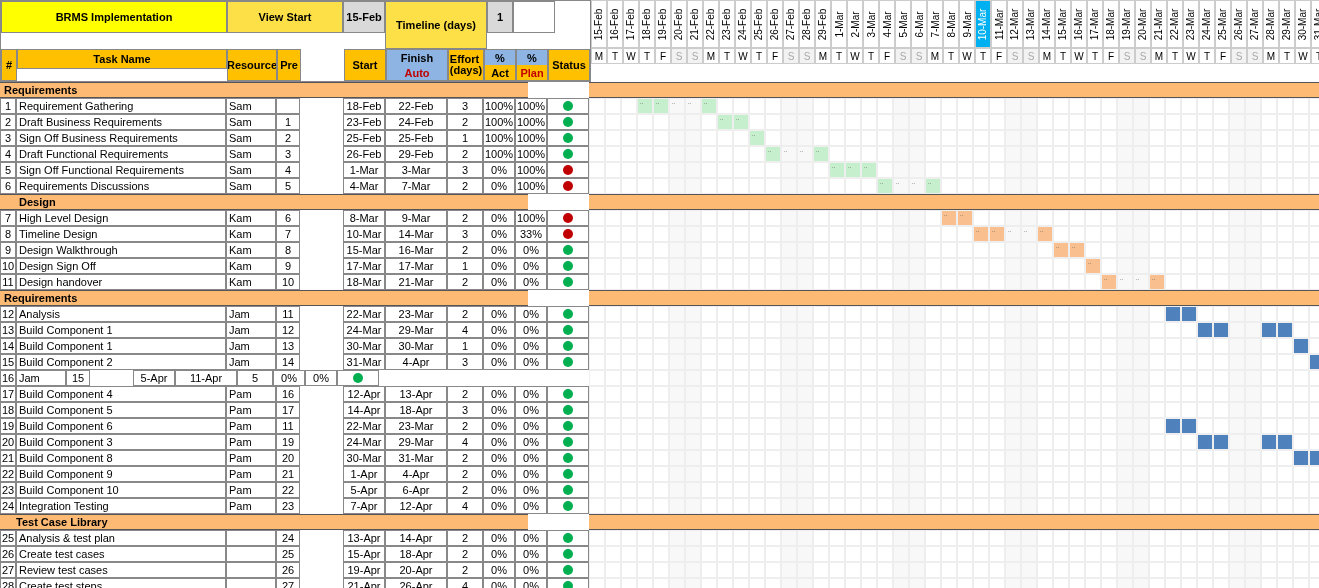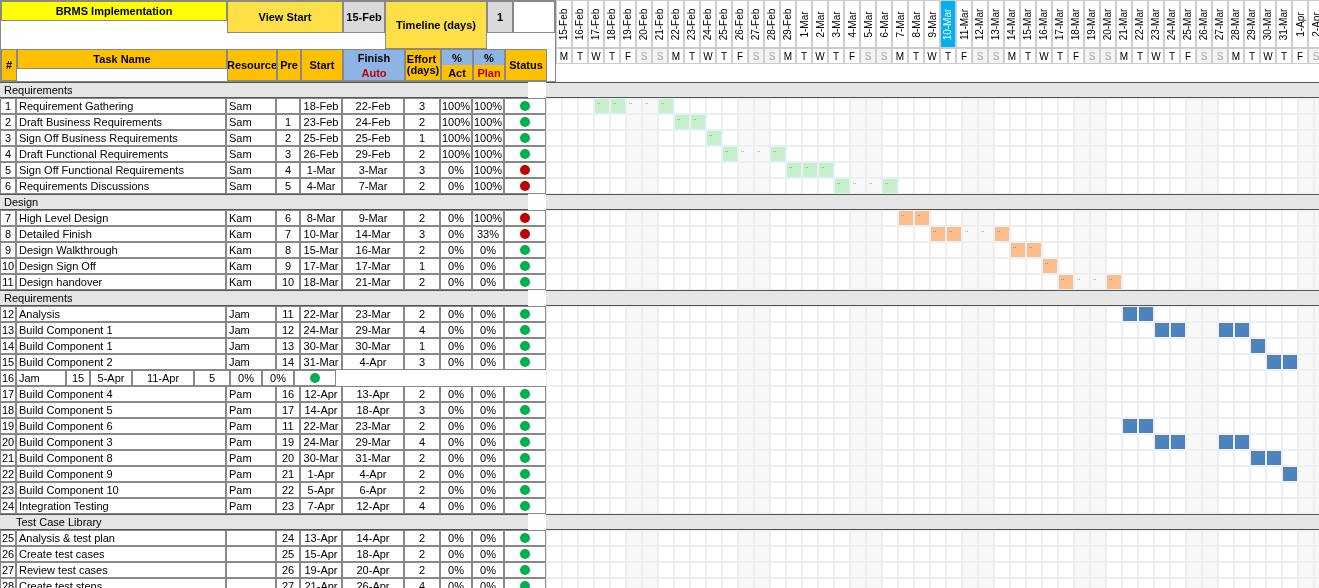--- a/index.html
+++ b/index.html
@@ -14,21 +14,21 @@
   .top { display: flex; }
   .left-head { display: flex; flex-direction: column; border: 1px solid #888; }
   .row { display: flex; }
   .cell { border: 1px solid #888; display: flex; align-items: center; justify-content: center; height: 16px; padding: 0 2px; overflow: hidden; white-space: nowrap; }
   .cell.left { justify-content: flex-start; }
   .yellow { background: #fde047; font-weight: bold; }
   .orange { background: #FFC000; font-weight: bold; }
   .blueh { background: #8DB4E2; font-weight: bold; }
   .redtxt { color: #c00000; }
   .gray { background: #D9D9D9; font-weight: bold; }
-  .sect-row { background: #e5e5e5; font-weight: normal; border-top: 1px solid #555; border-bottom: 1px solid #555; height: 16px; }
+  .sect-row { background: #fdba74; font-weight: bold; border-top: 1px solid #555; border-bottom: 1px solid #555; height: 16px; }
   .status-dot { width: 10px; height: 10px; border-radius: 50%; display: inline-block; }
   .green-dot { background: #00B050; }
   .red-dot { background: #C00000; }
   .timeline-head { display: flex; flex-direction: column; flex: 1; }
   .date-row { display: flex; height: 48px; }
   .date-cell { width: 16px; border: 1px solid #ccc; display: flex; align-items: center; justify-content: center; }
   .date-cell span { transform: rotate(-90deg); white-space: nowrap; font-size: 10px; }
   .today { background: #00B0F0; color: #fff; }
   .dow-row { display: flex; height: 16px; }
   .dow-cell { width: 16px; border: 1px solid #ccc; display: flex; align-items: center; justify-content: center; font-size: 10px; }
@@ -40,36 +40,36 @@
   .gantt-cell { width: 16px; height: 16px; border: 1px solid #eee; }
   .gantt-cell.weekend { background: #F8F8F8; }
   .bar-green { background: #C6EFCE; }
   .bar-orange { background: #FABF8F; }
   .bar-blue { background: #4F81BD; }
   .bar-dots::after { content: "‥"; font-size: 6px; color: #555; position: relative; top: -5px; left: 2px; }
   .c-num { width: 16px; }
   .c-task { width: 210px; }
   .c-res { width: 50px; }
   .c-pre { width: 24px; }
-  .c-start { width: 42px; }
+  .c-start { width: 42px; margin-left: 43px; }
   .c-finish { width: 62px; }
   .c-effort { width: 36px; }
   .c-act { width: 32px; }
   .c-plan { width: 32px; }
   .c-status { width: 42px; }
 </style>
 </head>
 <body>
 
 <div class="wrap">
 
   <div class="top">
     <div class="left-head">
       <div class="row" style="position: relative;">
-        <div style="position: absolute; left: 0px; top: 0px; height: 20px; width: 226px; display: flex; align-items: center; justify-content: center; font-weight: bold; background: rgb(255, 255, 0); border: 1px solid rgb(136, 136, 136);">BRMS Implementation</div>
+        <div style="position: absolute; left: 0px; top: 0px; height: 32px; width: 226px; display: flex; align-items: center; justify-content: center; font-weight: bold; background: rgb(255, 255, 0); border: 1px solid rgb(136, 136, 136);">BRMS Implementation</div>
           <div class="cell yellow c-num" style="height: 32px; border-right: none; visibility: hidden;"></div>
         <div class="cell yellow c-task" style="height: 32px; border-left: none; visibility: hidden;"></div>
         <div class="cell yellow" style="width:116px;height:32px">View Start</div>
         <div class="cell gray" style="width:42px;height:32px">15-Feb</div>
         <div class="cell yellow" style="width:102px;height:48px">Timeline (days)</div>
         <div class="cell gray" style="width:26px;height:32px">1</div>
         <div class="cell" style="width:42px;height:32px;background:#fff"></div>
       </div>
       <div class="row">
         <div class="cell orange c-num" style="height:32px">#</div>
@@ -373,38 +373,38 @@
           <div class="cell c-pre">5</div>
           <div class="cell c-start">4-Mar</div>
           <div class="cell c-finish">7-Mar</div>
           <div class="cell c-effort">2</div>
           <div class="cell c-act">0%</div>
           <div class="cell c-plan">100%</div>
           <div class="cell c-status">
             <span class="status-dot red-dot"></span>
           </div>
         </div>
-        <div class="row sect-row" style="width: 528px; align-items: center; padding-left: 4px;">Design</div>
+        <div class="row sect-row" style="width: 528px; align-items: center; padding-left: 19px;">Design</div>
         <div class="row">
           <div class="cell c-num">7</div>
           <div class="cell c-task left">High Level Design</div>
           <div class="cell c-res left">Kam</div>
           <div class="cell c-pre">6</div>
           <div class="cell c-start">8-Mar</div>
           <div class="cell c-finish">9-Mar</div>
           <div class="cell c-effort">2</div>
           <div class="cell c-act">0%</div>
           <div class="cell c-plan">100%</div>
           <div class="cell c-status">
             <span class="status-dot red-dot"></span>
           </div>
         </div>
         <div class="row">
           <div class="cell c-num">8</div>
-          <div class="cell c-task left">Detailed Finish</div>
+          <div class="cell c-task left">Timeline Design</div>
           <div class="cell c-res left">Kam</div>
           <div class="cell c-pre">7</div>
           <div class="cell c-start">10-Mar</div>
           <div class="cell c-finish">14-Mar</div>
           <div class="cell c-effort">3</div>
           <div class="cell c-act">0%</div>
           <div class="cell c-plan">33%</div>
           <div class="cell c-status">
             <span class="status-dot red-dot"></span>
           </div>

